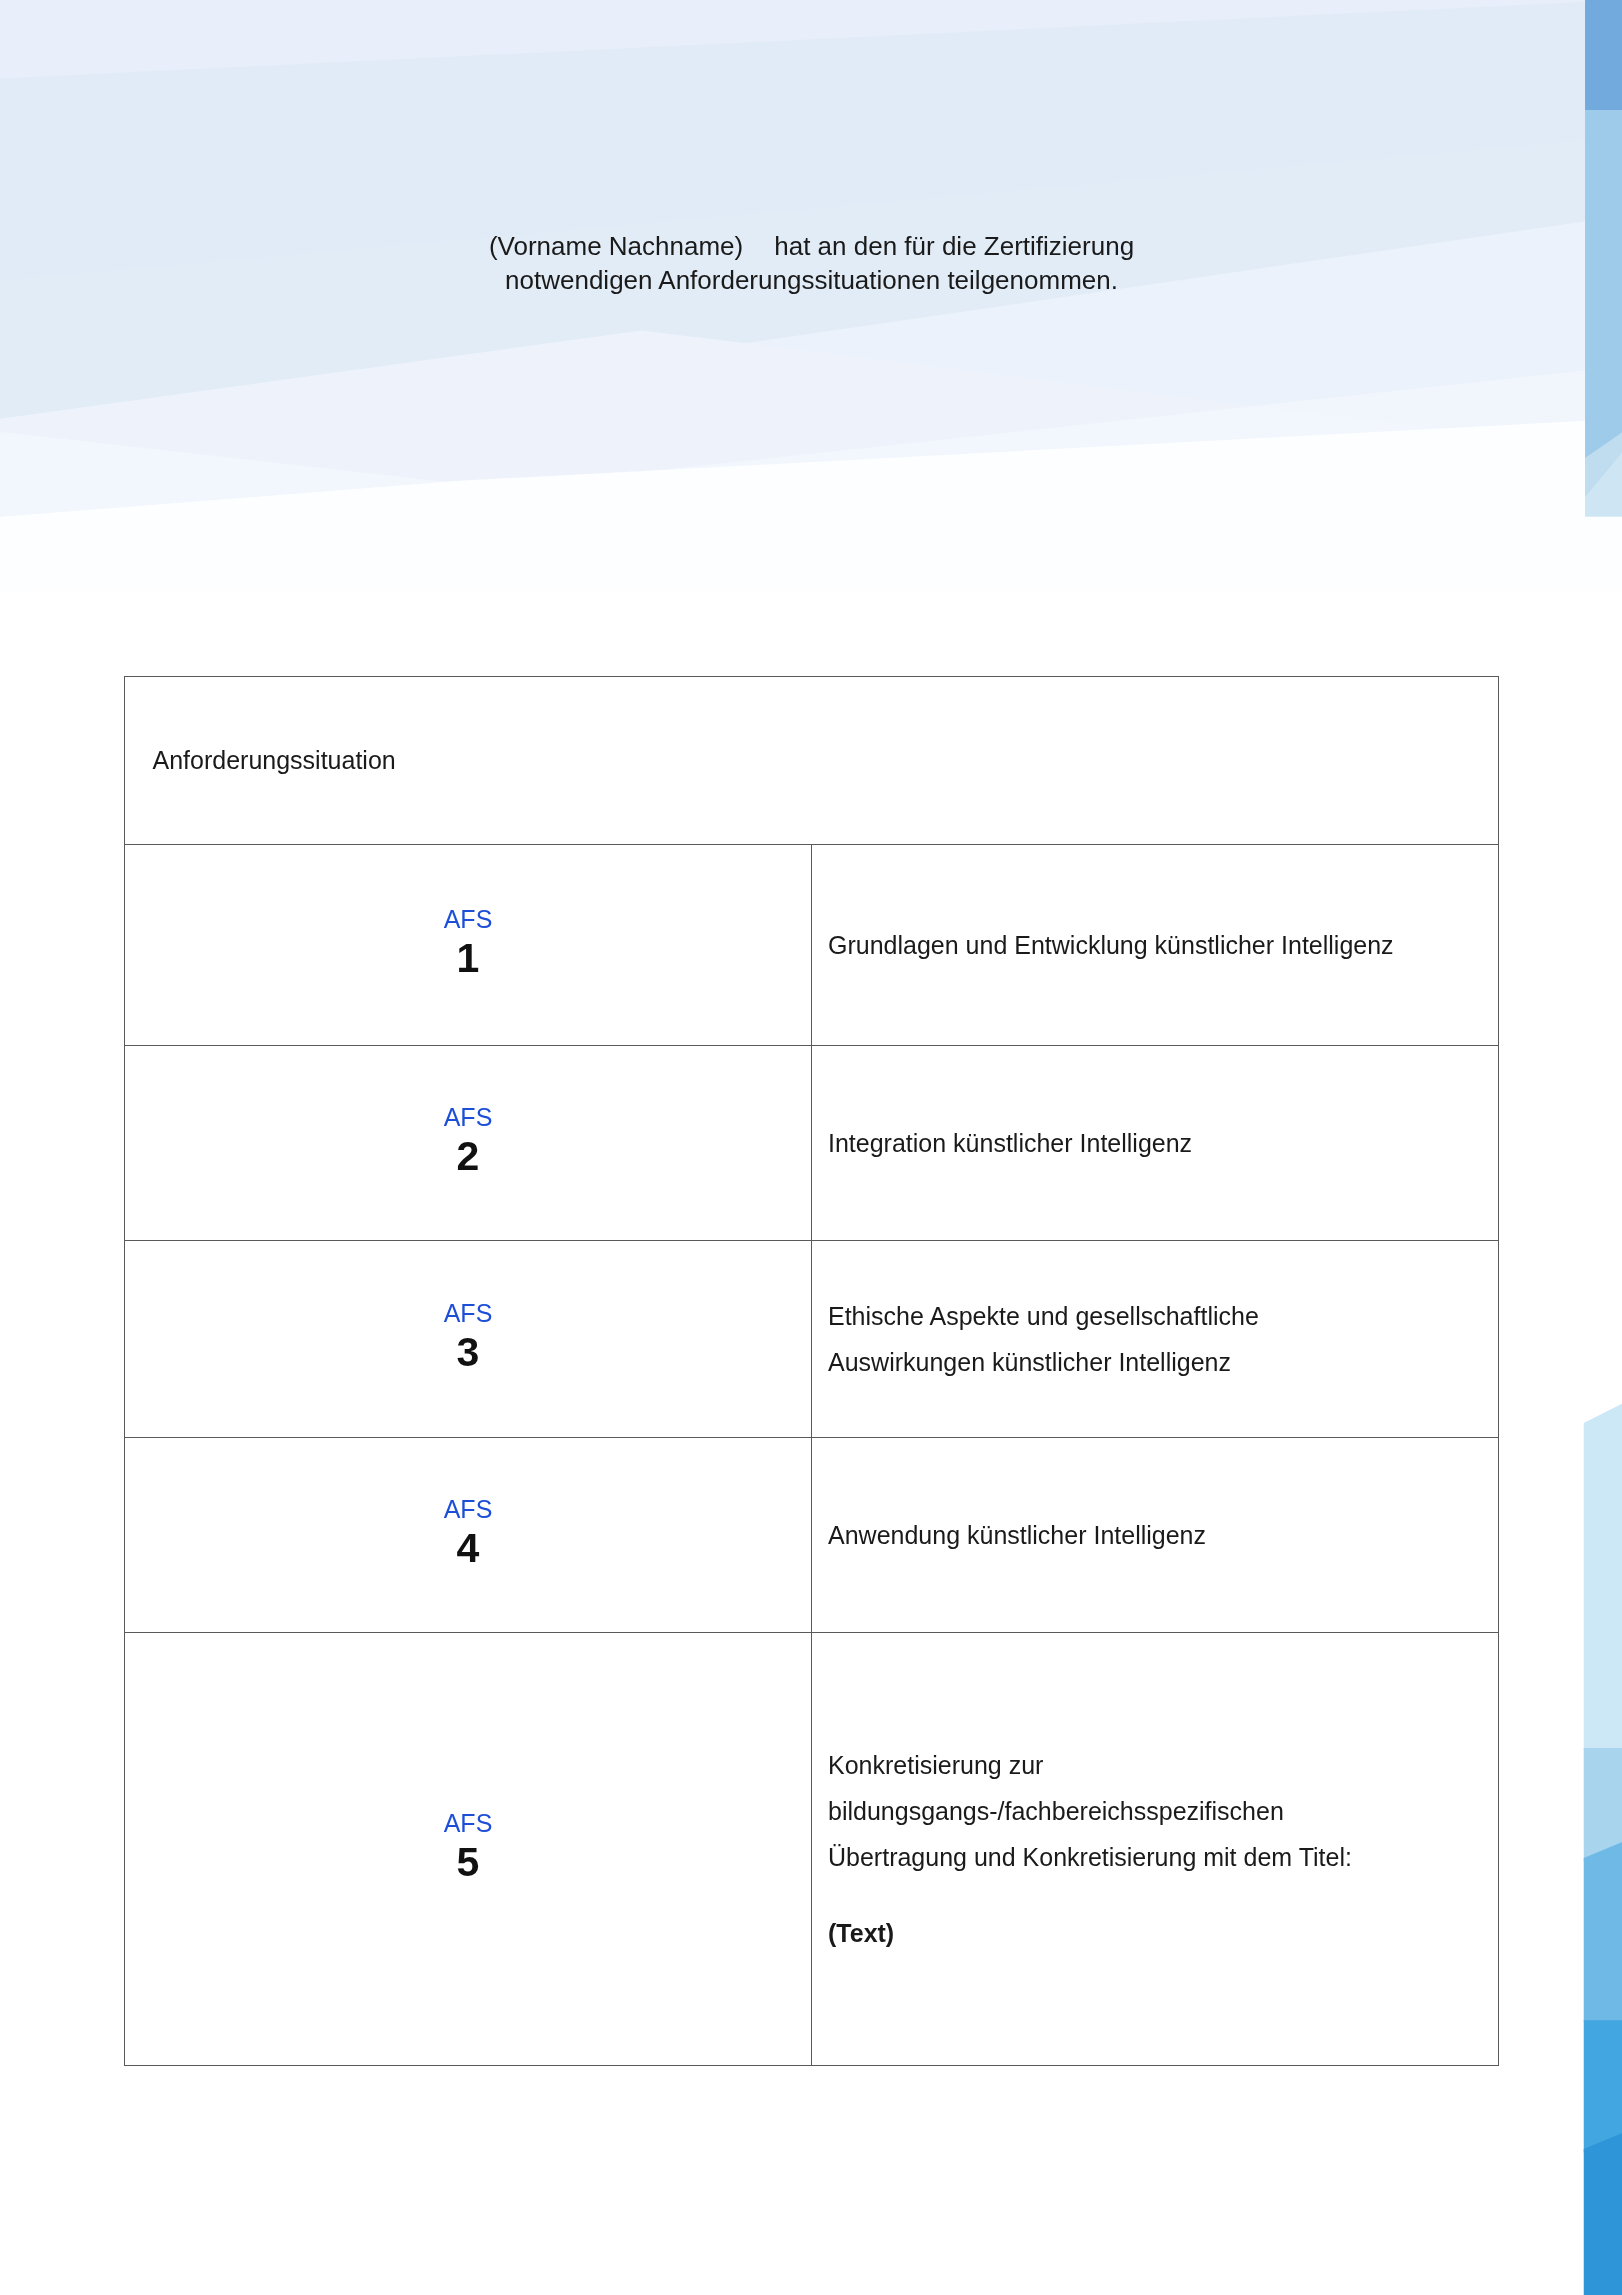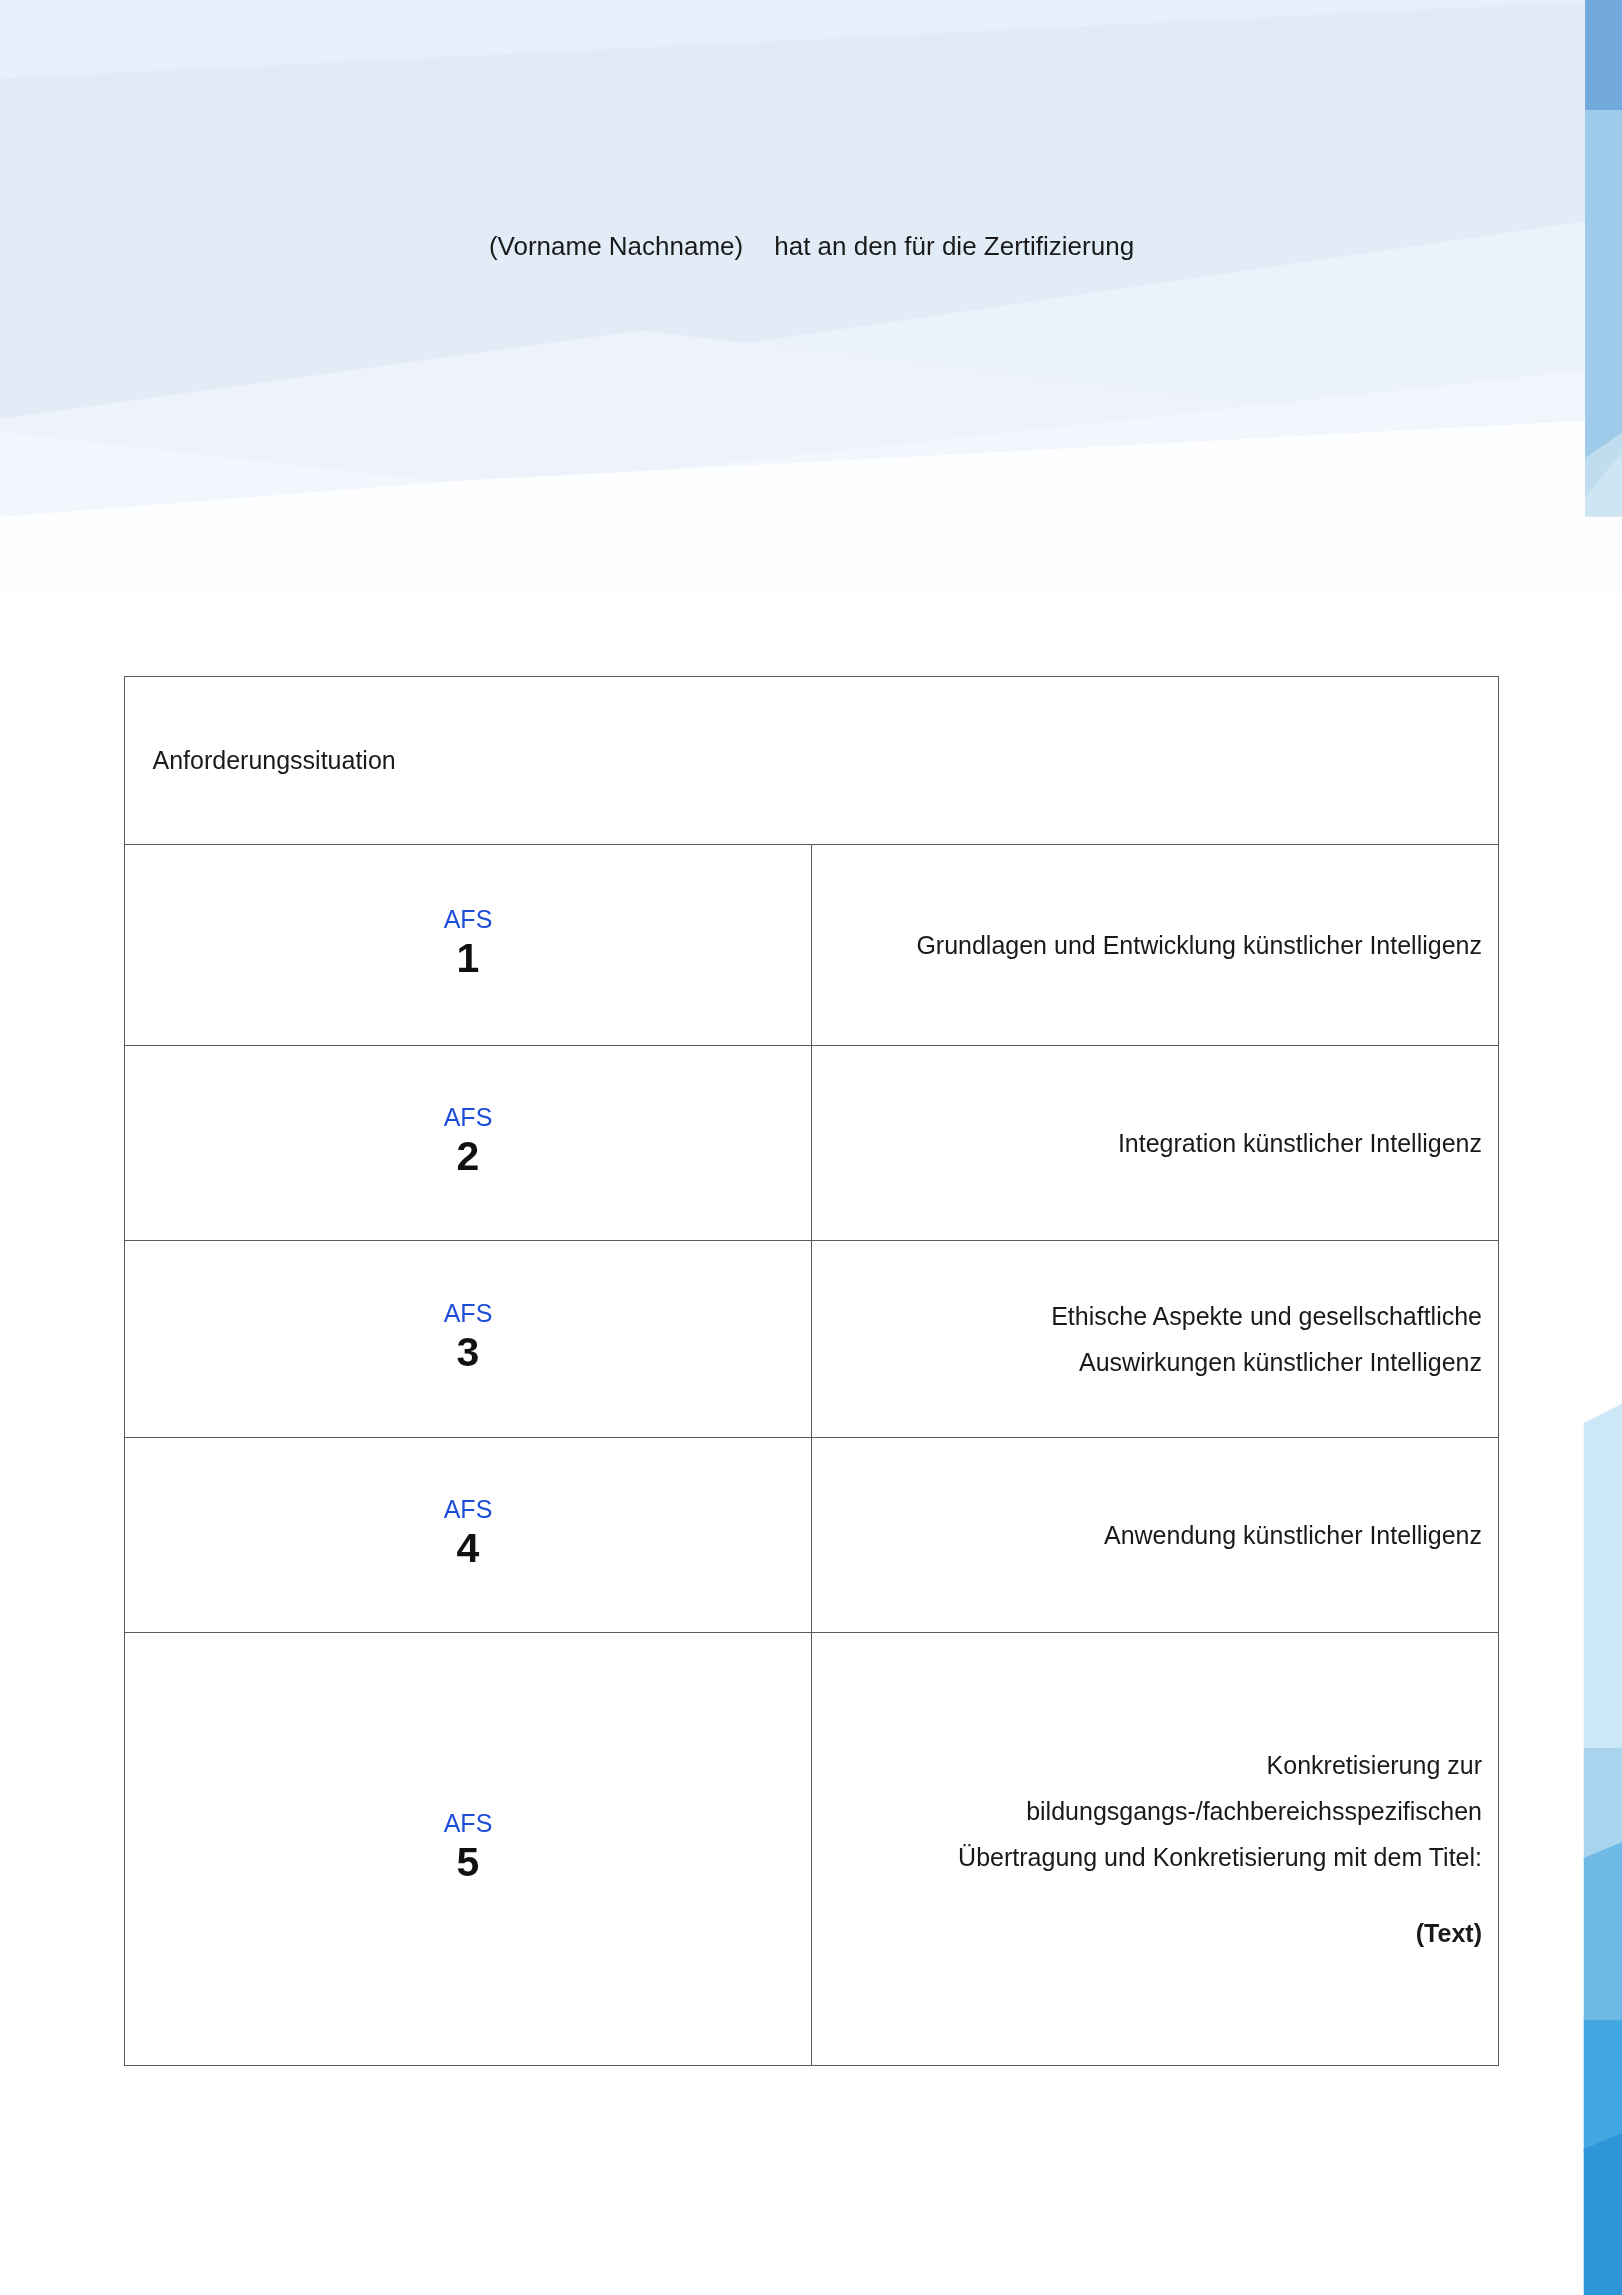--- a/index.html
+++ b/index.html
@@ -96,21 +96,21 @@
     display: block;
   }
   .afs-num {
     font-size: 41px;
     font-weight: bold;
     line-height: 1.25;
     color: #111111;
     display: block;
   }
   td.afs-desc {
-    text-align: right;
+    text-align: left;
     padding: 18.3px 39px;
     vertical-align: middle;
   }
   .desc-line {
     font-size: 25px;
     line-height: 1.85;
     color: #1a1a1a;
     display: block;
   }
   .desc-line.bold { font-weight: bold; }
@@ -144,20 +144,21 @@
   <path d="M2420,2672 L2480,2672 L2480,2820 L2420,2845 Z" fill="#a8d4ee"></path>
   <path d="M2420,2840 L2480,2815 L2480,3090 L2420,3090 Z" fill="#6fb9e6"></path>
   <path d="M2420,3088 L2480,3088 L2480,3275 L2420,3290 Z" fill="#42a6e0"></path>
   <path d="M2420,3285 L2480,3260 L2480,3508 L2420,3508 Z" fill="#2e96d8"></path>
 </svg>
 
 <div id="page">
 
   <div class="intro-block" id="intro-p1">
     <p class="para"><span class="bold">(Vorname Nachname)</span><span class="name-gap"></span><span>hat an den für die Zertifizierung</span></p>
+    <p class="para">notwendigen Anforderungssituationen teilgenommen.</p>
   </div>
 
 
 
 
   <table id="afs-table">
     <thead>
       <tr>
         <th class="header-cell" colspan="2">Anforderungssituation</th>
       </tr>

